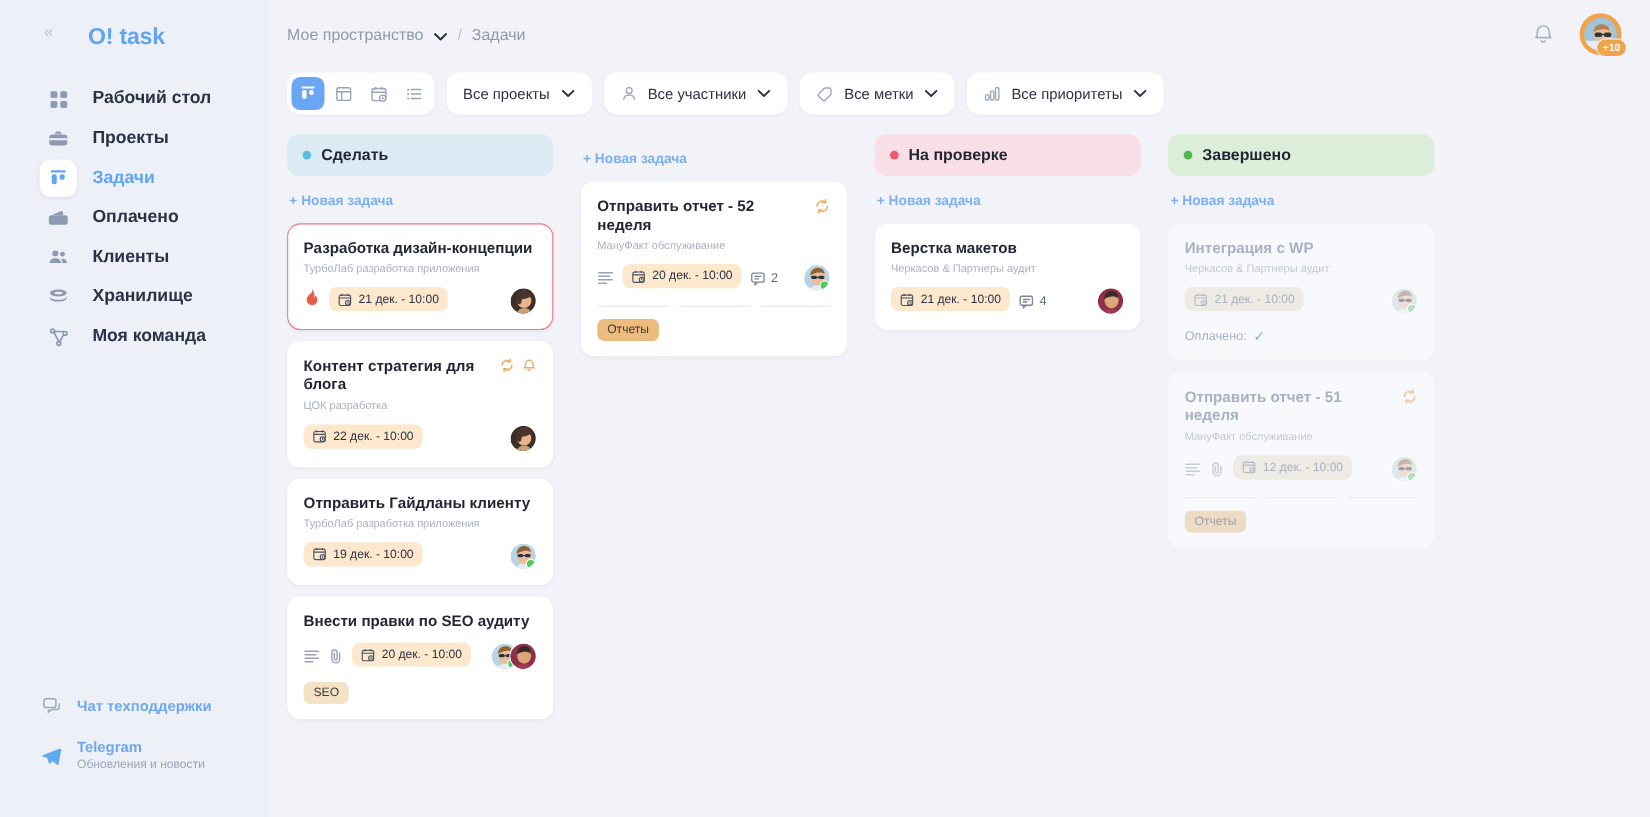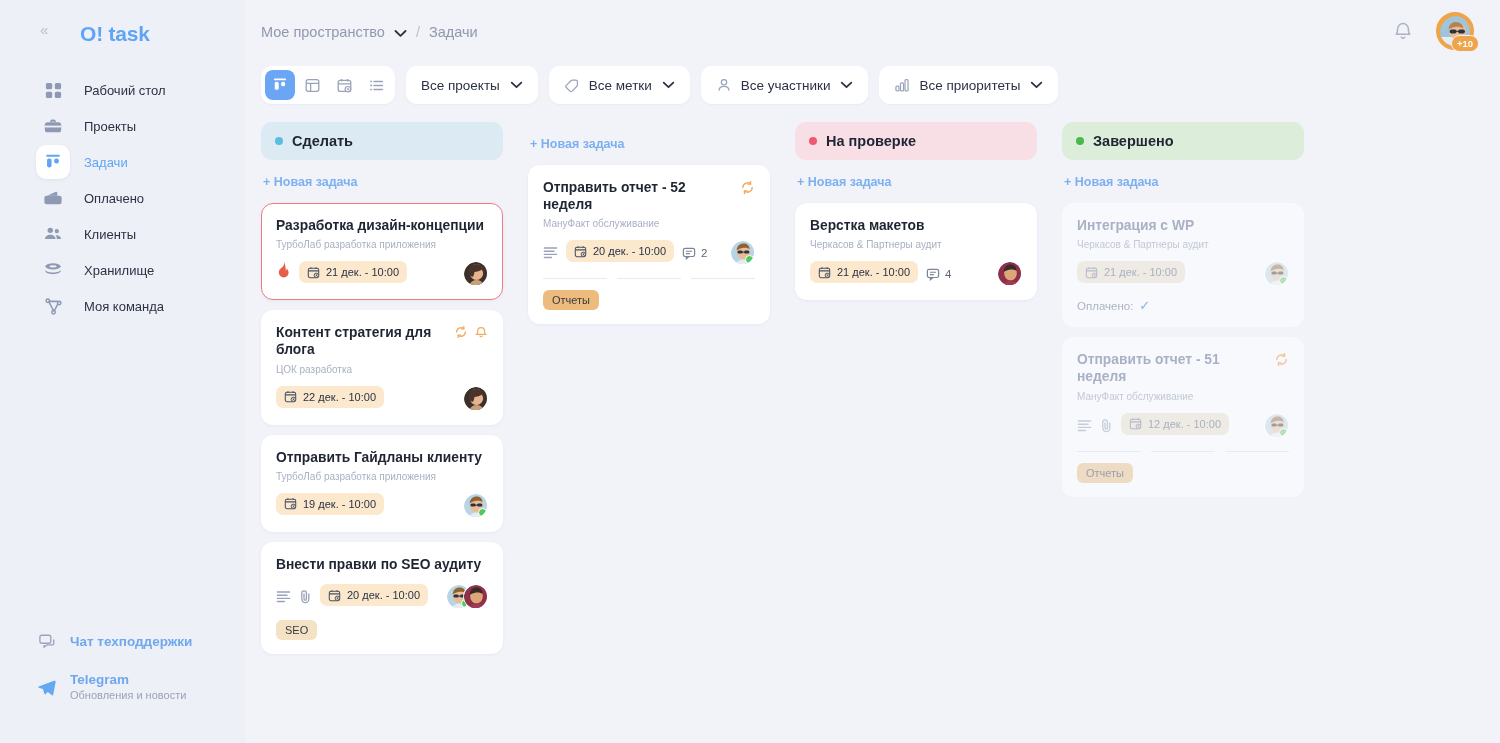--- a/index.html
+++ b/index.html
@@ -35,21 +35,21 @@
     height: 36px; margin: 0 0 0 36px; padding: 0 6px 0 0;
     cursor: pointer; position: relative;
   }
   .nav-ico {
     width: 34px; height: 34px; flex: 0 0 34px;
     display: flex; align-items: center; justify-content: center;
     border-radius: 10px;
     color: #8e99b3;
   }
   .nav-item.active .nav-ico { background: #ffffff; color: #60a5f5; box-shadow: 0 1px 3px rgba(80,100,160,.10); }
-  .nav-label { font-size: 13px; font-weight: 400; color: #2b3244; white-space: nowrap; }
+  .nav-label { font-size: 16px; font-weight: 700; color: #2b3244; white-space: nowrap; }
   .nav-item.active .nav-label { color: #60a5f5; }
   .nav-item + .nav-item { margin-top: 0px; }
   .nav .nav-item { margin-bottom: 0; height: 36px; }
 
   .support { position: absolute; left: 36px; bottom: 42px; width: 200px; }
   .support-row { display: flex; align-items: center; gap: 12px; cursor: pointer; }
   .support-row + .support-row { margin-top: 20px; }
   .support-ico { width: 22px; height: 22px; flex: 0 0 22px; display:flex; align-items:center; justify-content:center; color: #9aa5bd; }
   .support-ico.tg { color: #63a9ef; }
   .support-title { font-size: 13.5px; font-weight: 600; color: #6fa8ee; }
@@ -356,39 +356,39 @@
         <span class="fcaret">
           <svg width="13" height="8" viewBox="0 0 14 9" fill="none" stroke="#2b3244" stroke-width="2" stroke-linecap="round" stroke-linejoin="round">
               <path d="M1.6 1.8L7 7 12.4 1.8"></path>
             </svg>
         </span>
       </div>
 
       <div class="filter-btn">
         <span class="fico">
           <svg width="16" height="16" viewBox="0 0 18 18" fill="none" stroke="currentColor" stroke-width="1.4">
-              <path d="M2.6 9.4l5.2-5.2a2.6 2.6 0 0 1 1.9-.8h3.6c1 0 1.8.8 1.8 1.8v3.6c0 .7-.3 1.4-.8 1.9l-5.2 5.2a1.7 1.7 0 0 1-2.4 0L2.6 11.8a1.7 1.7 0 0 1 0-2.4z"></path>
-            </svg>
-        </span>
-        <span>Все метки</span>
+              <circle cx="9" cy="6" r="3"></circle>
+              <path d="M3.4 15.4c0-3.1 2.5-4.8 5.6-4.8s5.6 1.7 5.6 4.8"></path>
+            </svg>
+        </span>
+        <span>Все участники</span>
         <span class="fcaret">
           <svg width="13" height="8" viewBox="0 0 14 9" fill="none" stroke="#2b3244" stroke-width="2" stroke-linecap="round" stroke-linejoin="round">
               <path d="M1.6 1.8L7 7 12.4 1.8"></path>
             </svg>
         </span>
       </div>
 
       <div class="filter-btn">
         <span class="fico">
           <svg width="16" height="16" viewBox="0 0 18 18" fill="none" stroke="currentColor" stroke-width="1.4">
-              <circle cx="9" cy="6" r="3"></circle>
-              <path d="M3.4 15.4c0-3.1 2.5-4.8 5.6-4.8s5.6 1.7 5.6 4.8"></path>
-            </svg>
-        </span>
-        <span>Все участники</span>
+              <path d="M2.6 9.4l5.2-5.2a2.6 2.6 0 0 1 1.9-.8h3.6c1 0 1.8.8 1.8 1.8v3.6c0 .7-.3 1.4-.8 1.9l-5.2 5.2a1.7 1.7 0 0 1-2.4 0L2.6 11.8a1.7 1.7 0 0 1 0-2.4z"></path>
+            </svg>
+        </span>
+        <span>Все метки</span>
         <span class="fcaret">
           <svg width="13" height="8" viewBox="0 0 14 9" fill="none" stroke="#2b3244" stroke-width="2" stroke-linecap="round" stroke-linejoin="round">
               <path d="M1.6 1.8L7 7 12.4 1.8"></path>
             </svg>
         </span>
       </div>
 
       <div class="filter-btn">
         <span class="fico">
           <svg width="16" height="16" viewBox="0 0 18 18" fill="none" stroke="currentColor" stroke-width="1.4">

